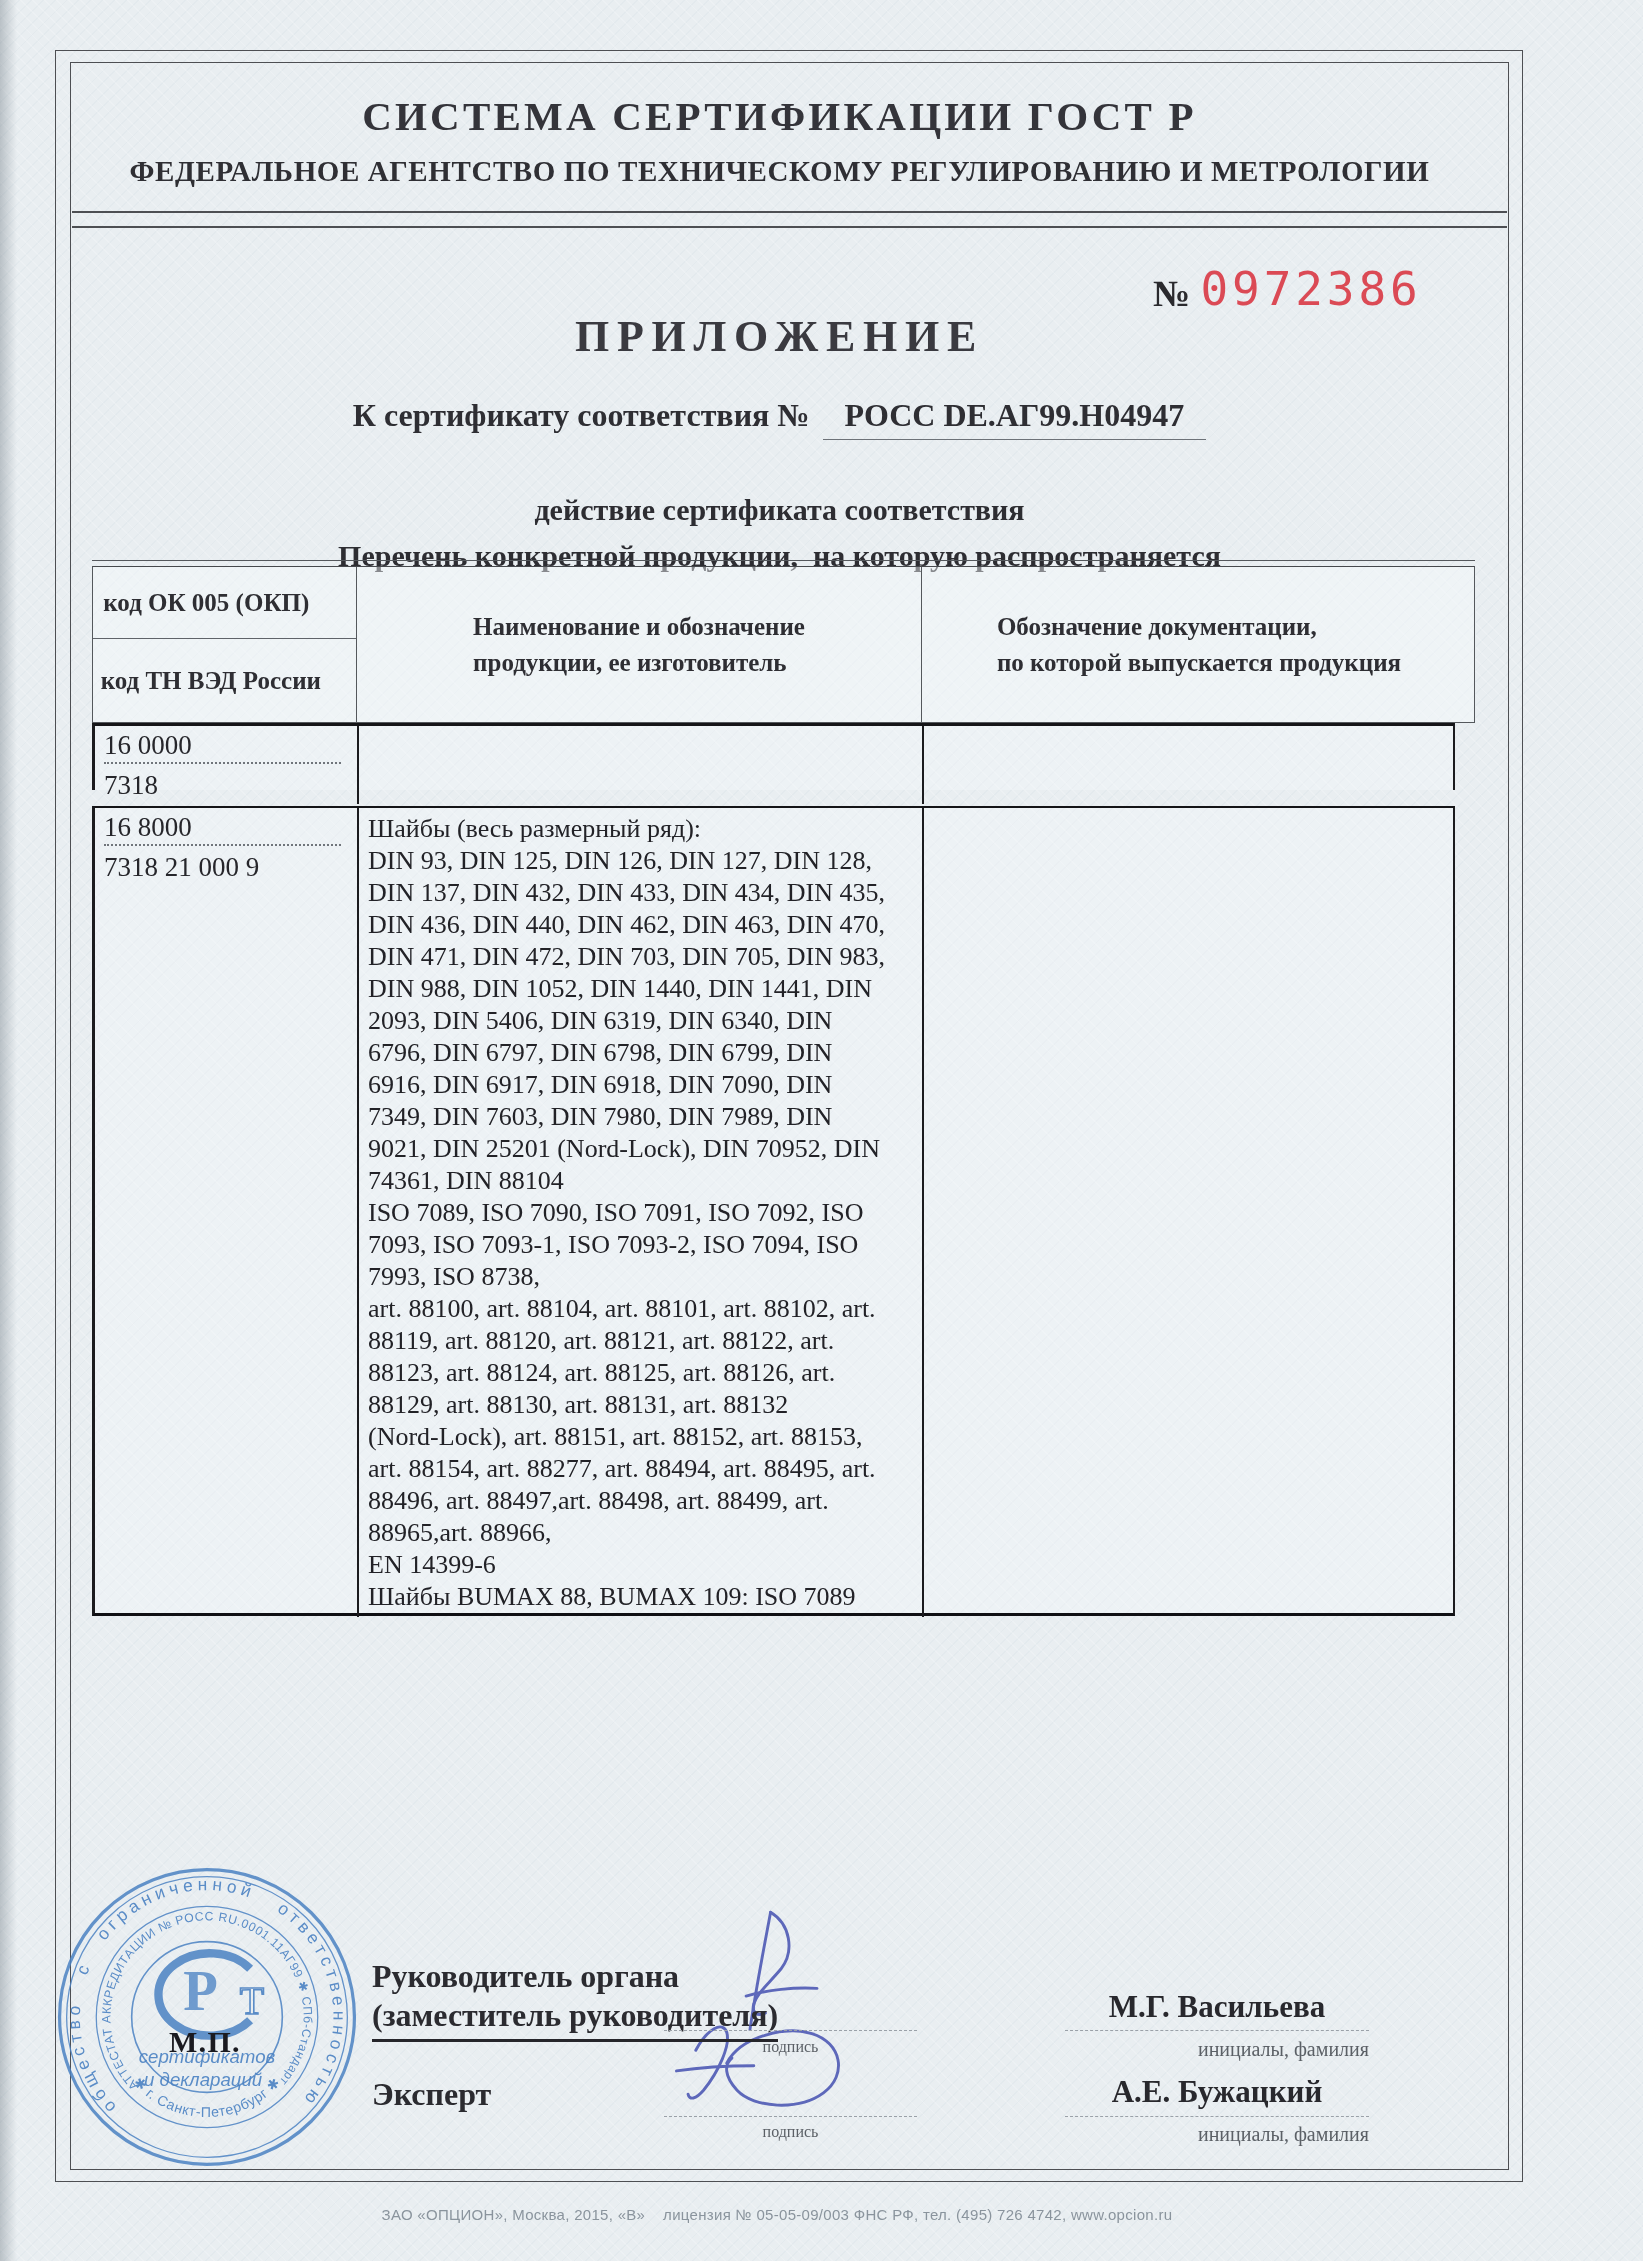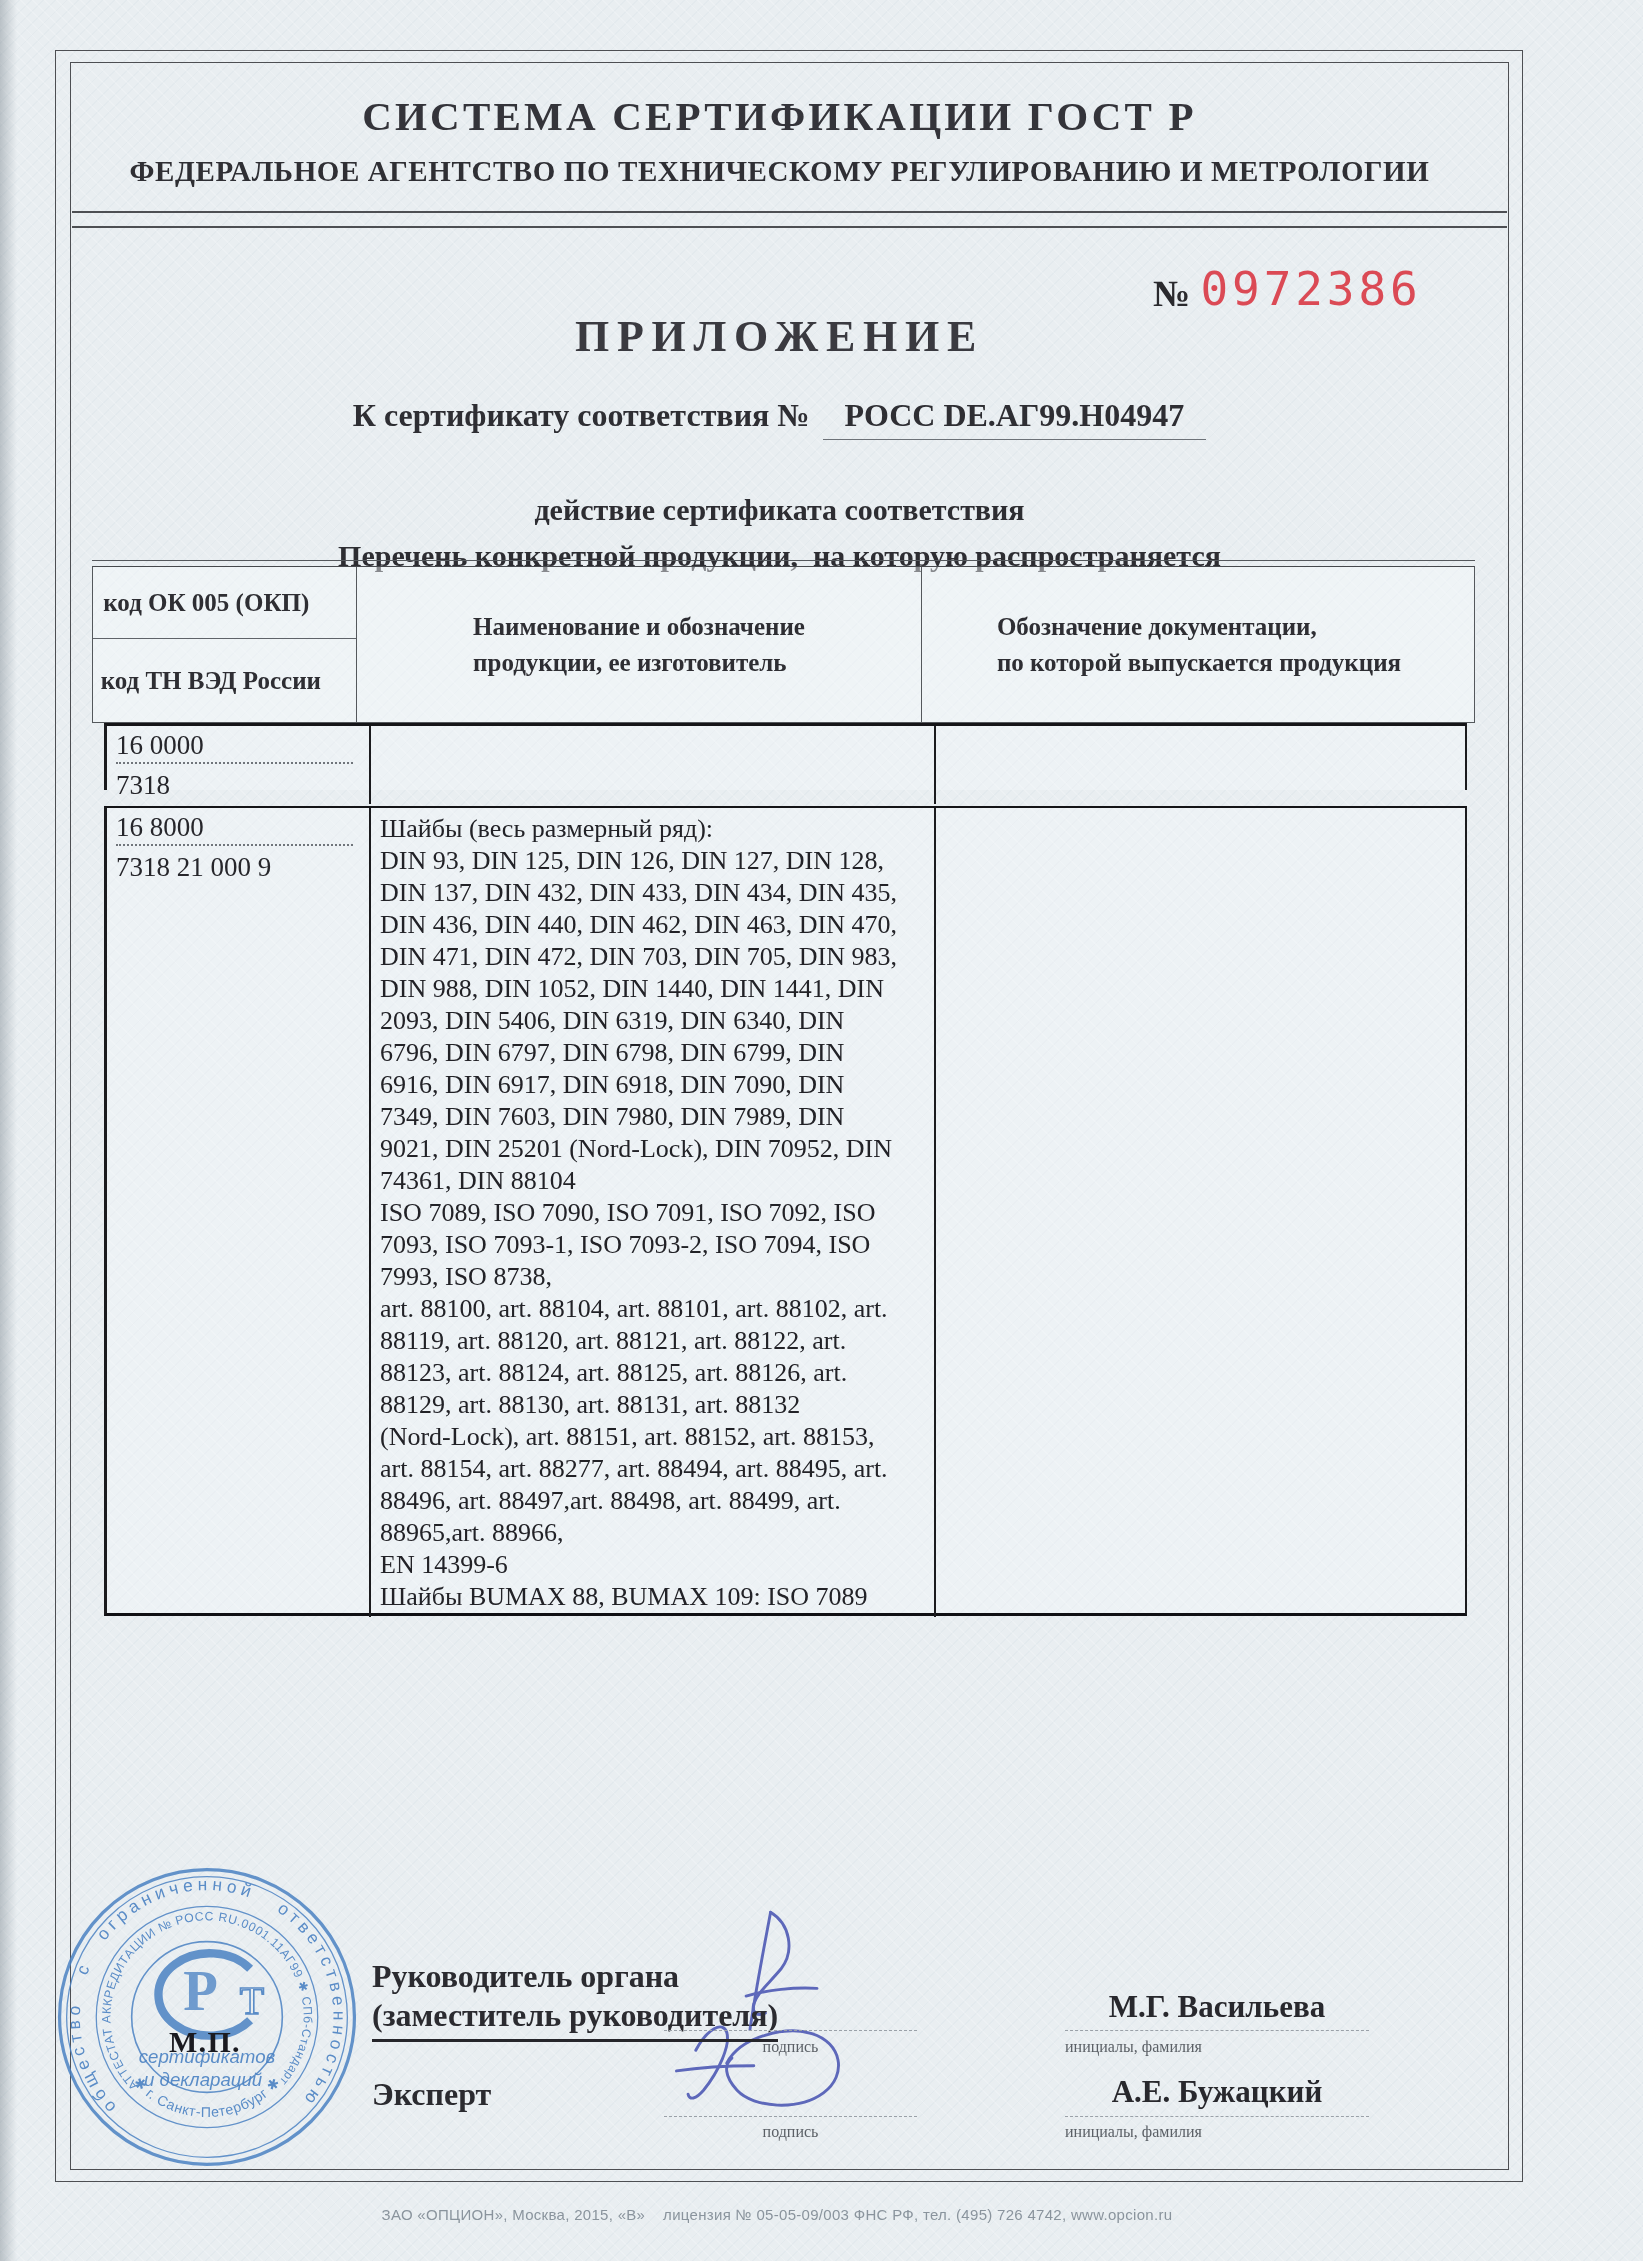--- a/index.html
+++ b/index.html
@@ -35,41 +35,41 @@
   .thead { left:92px; top:566px; width:1383px; height:157px; display:grid;
     grid-template-columns:264px 565px 554px; border:1.3px solid #54585c; border-top:1.9px solid #46494d;
     background:rgba(246,250,252,.45); }
   .th { border-right:1.3px solid #54585c; display:flex; align-items:center; justify-content:center;
     text-align:left; font-size:25px; font-weight:600; line-height:36px; white-space:pre-line; color:#2e2e33; }
   .th:last-child { border-right:none; }
   .th-col1 { flex-direction:column; align-items:stretch; justify-content:flex-start; padding:0; text-align:left; }
   .th-col1 .sub1 { height:72px; border-bottom:1.3px solid #5f6369; display:flex; align-items:center; padding-left:10.3px; }
   .th-col1 .sub2 { flex:1; display:flex; align-items:center; padding-left:7.7px; }
 
-  .trow { left:104px; width:1363px; display:grid; grid-template-columns:264px 565px 554px;
+  .trow { left:92px; width:1363px; display:grid; grid-template-columns:264px 565px 554px;
     border-left:3.2px solid #1b1b1e; border-right:2.6px solid #1b1b1e; background:rgba(246,250,252,.35); }
   .trow .td { border-right:2.6px solid #1b1b1e; padding:3.9px 6.4px 3.9px 9px; }
   .trow .td:last-child { border-right:none; }
   .row1 { top:723px; height:67px; border-top:3.2px solid #141417; }
   .row2 { top:790px; height:810px; border-top:2.6px solid #141417; border-bottom:3.2px solid #101014;margin-top:16px; }
   .code-cell { font-size:27px; line-height:30px; color:#26262b; }
   .dotline { height:0; border-bottom:2.6px dotted #70757b; width:96%; margin:2.6px 0 5.2px 0; }
   .product-cell { font-size:26px; line-height:32px; white-space:pre-line; padding-top:5.2px !important; color:#222227; }
 
   .role { left:372px; font-size:32px; font-weight:700; color:#2b2b30; }
   .role-l1 { top:1958px; }
   .role-l2 { top:1997px; border-bottom:3.9px solid #26262b; padding-bottom:5.2px; }
   .role-l3 { top:2076px; }
   .dash { border-top:1.9px dashed #9aa1a8; height:0; }
   .dash-sig1 { left:664px; top:2030px; width:253px; }
   .dash-name1 { left:1065px; top:2030px; width:304px; }
   .dash-sig2 { left:664px; top:2116px; width:253px; }
   .dash-name2 { left:1065px; top:2116px; width:304px; }
   .sig-label { font-size:16px; color:#5b6066; width:253px; text-align:center; left:664px; }
-  .name-label { font-size:16px; color:#5b6066; width:304px; text-align:left; left:1065px; }
+  .name-label { font-size:20px; color:#5b6066; width:304px; text-align:right; left:1065px; }
   .lbl-row1 { top:2038px; } .lbl-row2 { top:2123px; }
   .sig-name { left:1065px; width:304px; text-align:center; font-size:31px; font-weight:600; color:#28282d; }
   .name1 { top:1989px; } .name2 { top:2074px; }
 
   .mp { left:169px; top:2025px; font-size:30px; font-weight:700; letter-spacing:1.3px; color:#1a1a20; }
   .footer { left:52px; top:2206px; width:1450px; text-align:center;
     font-family:"Liberation Sans", sans-serif; font-size:15px; color:#8a949d; letter-spacing:0.3px; }
 </style>
 </head>
 <body>

